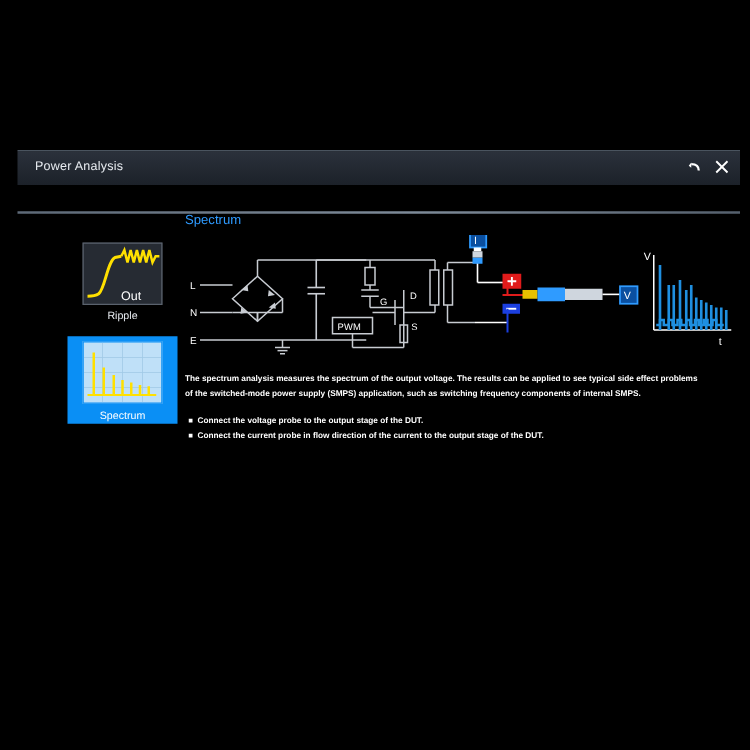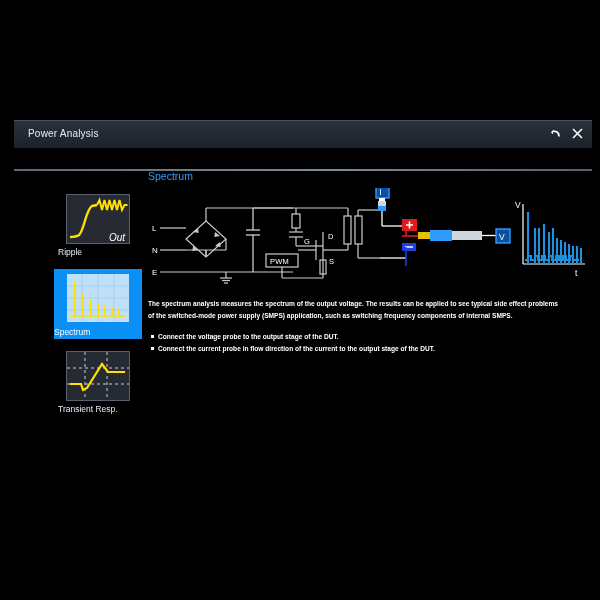--- a/index.html
+++ b/index.html
@@ -65,31 +65,30 @@
 
   
   .sidebar { position:absolute; left: 58px; top: 24px; width: 80px; }
   .thumb-item { width: 80px; margin-bottom: 12px; }
   .thumb-item .frame {
     width: 62px; height: 48px; margin: 0 auto;
     background: #262b33; border: 1px solid #5a626d;
     position: relative; overflow: hidden;
   }
   .thumb-item .caption {
-    text-align:left; font-size: 8.5px; color:#e9edf2;
+    text-align:center; font-size: 8.5px; color:#e9edf2;
     margin-top: 3px; white-space: nowrap;
   }
   .thumb-item.selected { background: #0a8ff5; padding: 4px 0 2px 0; margin-left:-4px; width:88px; }
   .thumb-item.selected .frame { background:#bfe0f8; border-color:#0a8ff5; }
   .thumb-item.selected .caption { color:#ffffff; margin-top:4px; }
   .frame svg { display:block; position:absolute; left:0; top:0; }
   .out-label {
-    position:absolute; right:4px; bottom:0px; font-size:10px; color:#fff;
+    position:absolute; right:16px; bottom:0px; font-size:10px; color:#fff;
     font-family:"Liberation Sans", sans-serif;
-    font-style:italic;
   }
 
   
   .pane { position: absolute; left: 148px; top: 0; width: 440px; }
   .pane-title { font-size: 10.5px; color:#2f9bff; margin-bottom: 6px; }
   .diagram { position:relative; width: 440px; height: 108px; }
   .diagram svg { display:block; }
   .desc {
     font-size: 6.6px; color:#ffffff; line-height: 12px;
     width: 418px; margin-top: 2px; font-weight: bold;
@@ -165,34 +164,20 @@
               <line x1="38" y1="42" x2="38" y2="32"></line>
               <line x1="45" y1="42" x2="45" y2="34"></line>
               <line x1="52" y1="42" x2="52" y2="35"></line>
             </g>
             <line x1="3" y1="42" x2="58" y2="42" stroke="#ffe000" stroke-width="1.6"></line>
           </svg>
         </div>
         <div class="caption">Spectrum</div>
       </div>
 
-      <div class="thumb-item">
-        <div class="frame">
-          <svg width="62" height="48" viewBox="0 0 62 48">
-            <g stroke="#c9cfd8" stroke-width="1" stroke-dasharray="3,3">
-              <line x1="0" y1="16" x2="62" y2="16"></line>
-              <line x1="0" y1="32" x2="62" y2="32"></line>
-              <line x1="18" y1="0" x2="18" y2="48"></line>
-              <line x1="40" y1="0" x2="40" y2="48"></line>
-            </g>
-            <path d="M3 32 L14 32 L16 38 L20 36 L35 12 L41 20 L58 20" stroke="#ffe000" stroke-width="2.2" fill="none"></path>
-          </svg>
-        </div>
-        <div class="caption">Transient Resp.</div>
-      </div>
     </div>
 
     <div class="pane">
 
       <div class="pane-title">Spectrum</div>
 
       <div class="diagram">
         <svg width="440" height="108" viewBox="0 0 440 108">
 
           <g stroke="#c8ccd2" stroke-width="1.2" fill="none">

